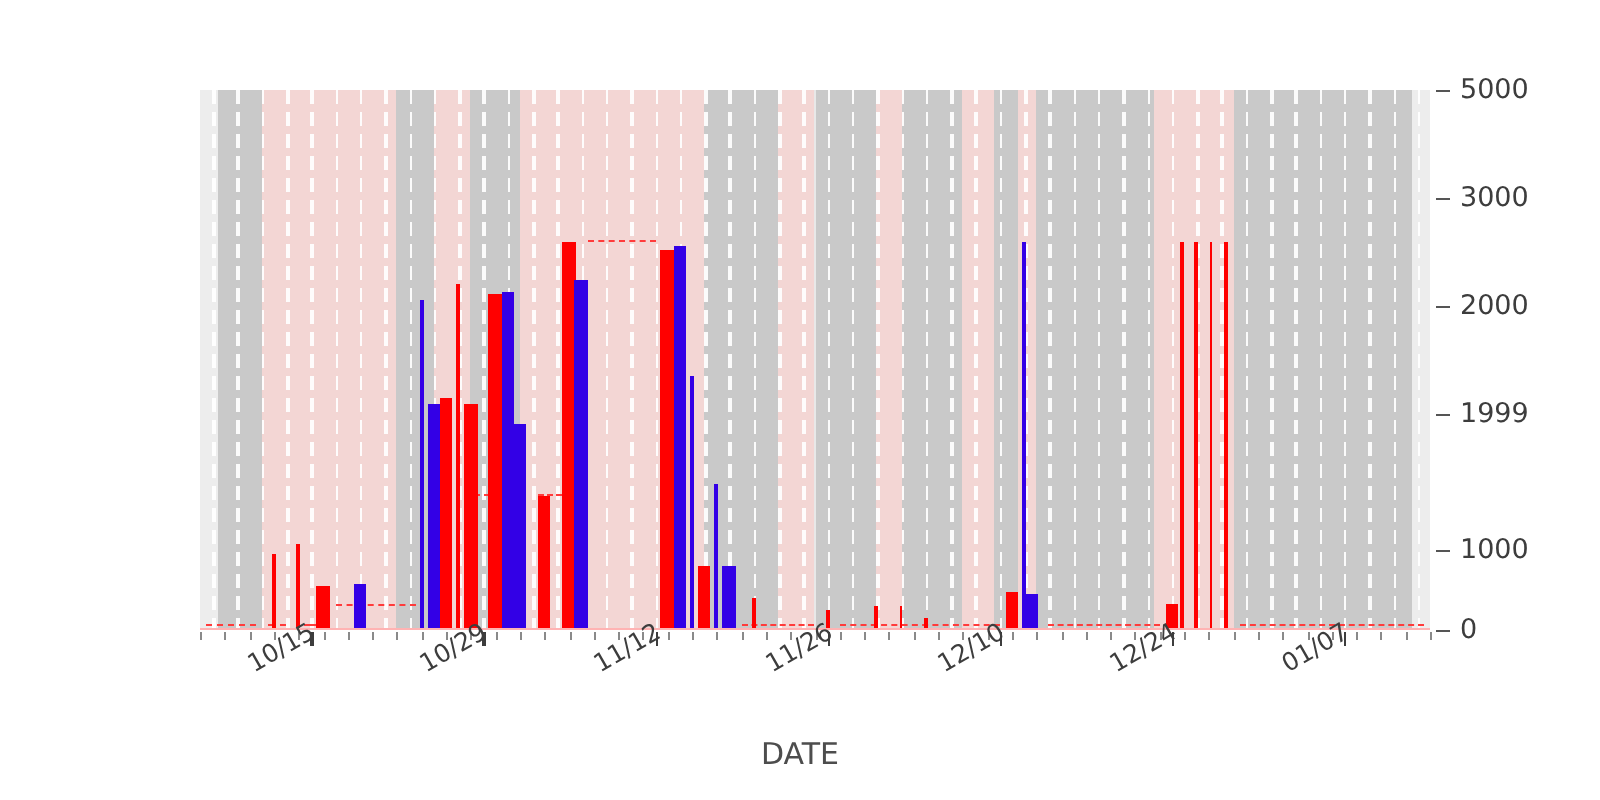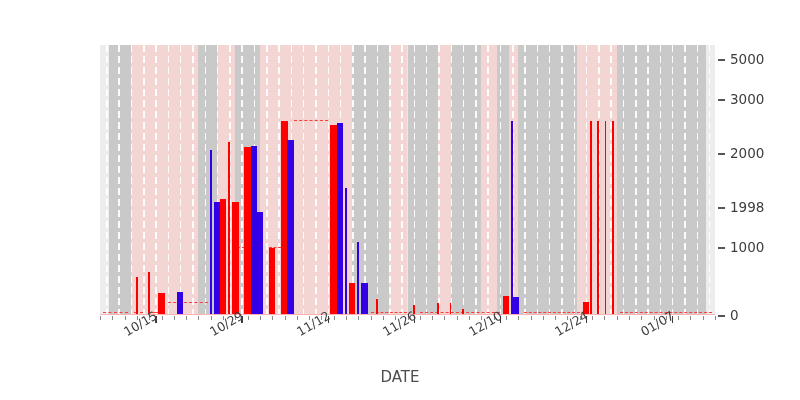--- a/index.html
+++ b/index.html
@@ -175,25 +175,25 @@
         <div class="bar red" style="left: 489.87px; width: 1.8px; height: 194.4px;"></div>
         <div class="bar red" style="left: 497.25px; width: 1.8px; height: 194.4px;"></div>
         <div class="bar red" style="left: 504.63px; width: 1.8px; height: 194.4px;"></div>
         <div class="bar red" style="left: 512.01px; width: 1.8px; height: 194.4px;"></div>
       </div>
     <div id="baseline"></div>
   </div>
 
   <div id="yaxis">
       <div class="ytick" style="top: 315px;"><i></i><span>0</span></div>
-      <div class="ytick" style="top: 247px;"><i></i><span>1000</span></div>
-      <div class="ytick" style="top: 207px;"><i></i><span>1998</span></div>
+      <div class="ytick" style="top: 275px;"><i></i><span>1000</span></div>
+      <div class="ytick" style="top: 207px;"><i></i><span>1999</span></div>
       <div class="ytick" style="top: 153px;"><i></i><span>2000</span></div>
       <div class="ytick" style="top: 99px;"><i></i><span>3000</span></div>
-      <div class="ytick" style="top: 45px; margin-top: 14px;"><i></i><span>5000</span></div>
+      <div class="ytick" style="top: 45px;"><i></i><span>5000</span></div>
     </div>
   <div id="xaxis">
       <div class="xminor" style="left: 100px;"></div>
       <div class="xminor" style="left: 112.3px;"></div>
       <div class="xminor" style="left: 124.6px;"></div>
       <div class="xminor" style="left: 136.9px;"></div>
       <div class="xminor" style="left: 149.2px;"></div>
       <div class="xminor" style="left: 161.5px;"></div>
       <div class="xminor" style="left: 173.8px;"></div>
       <div class="xminor" style="left: 186.1px;"></div>

